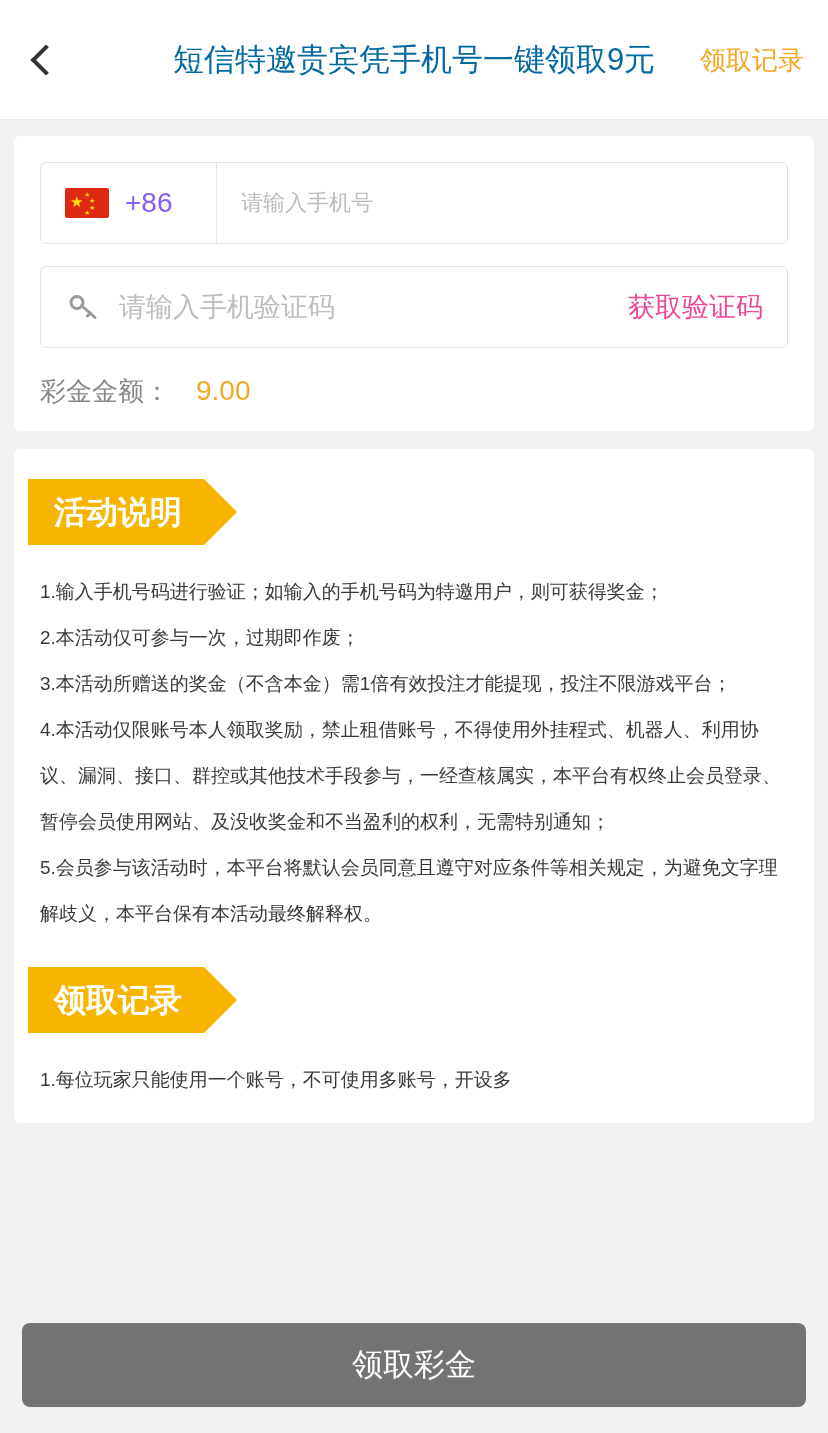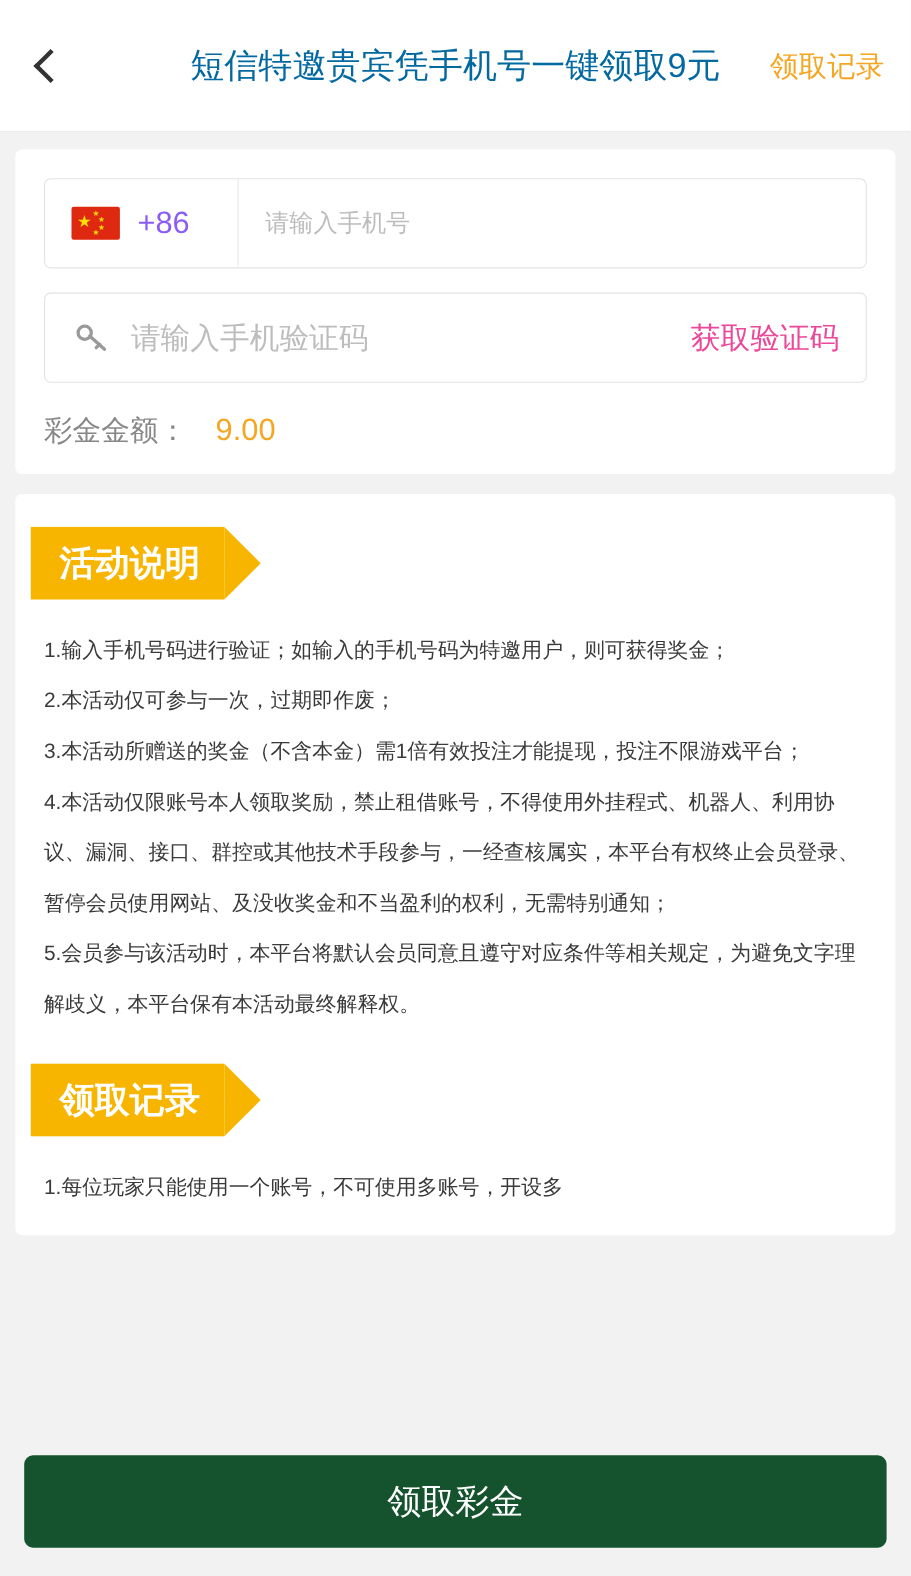--- a/index.html
+++ b/index.html
@@ -226,21 +226,21 @@
 
   
   .bottom-bar {
     flex: 0 0 128px;
     background: #f2f2f2;
     padding: 18px 22px 26px 22px;
   }
   .claim-btn {
     width: 100%;
     height: 84px;
-    background: #14532d;
+    background: #737373;
     color: #ffffff;
     font-size: 31px;
     border: 0;
     border-radius: 8px;
     cursor: pointer;
     font-family: "Liberation Sans", sans-serif;
   }
 </style>
 </head>
 <body>

